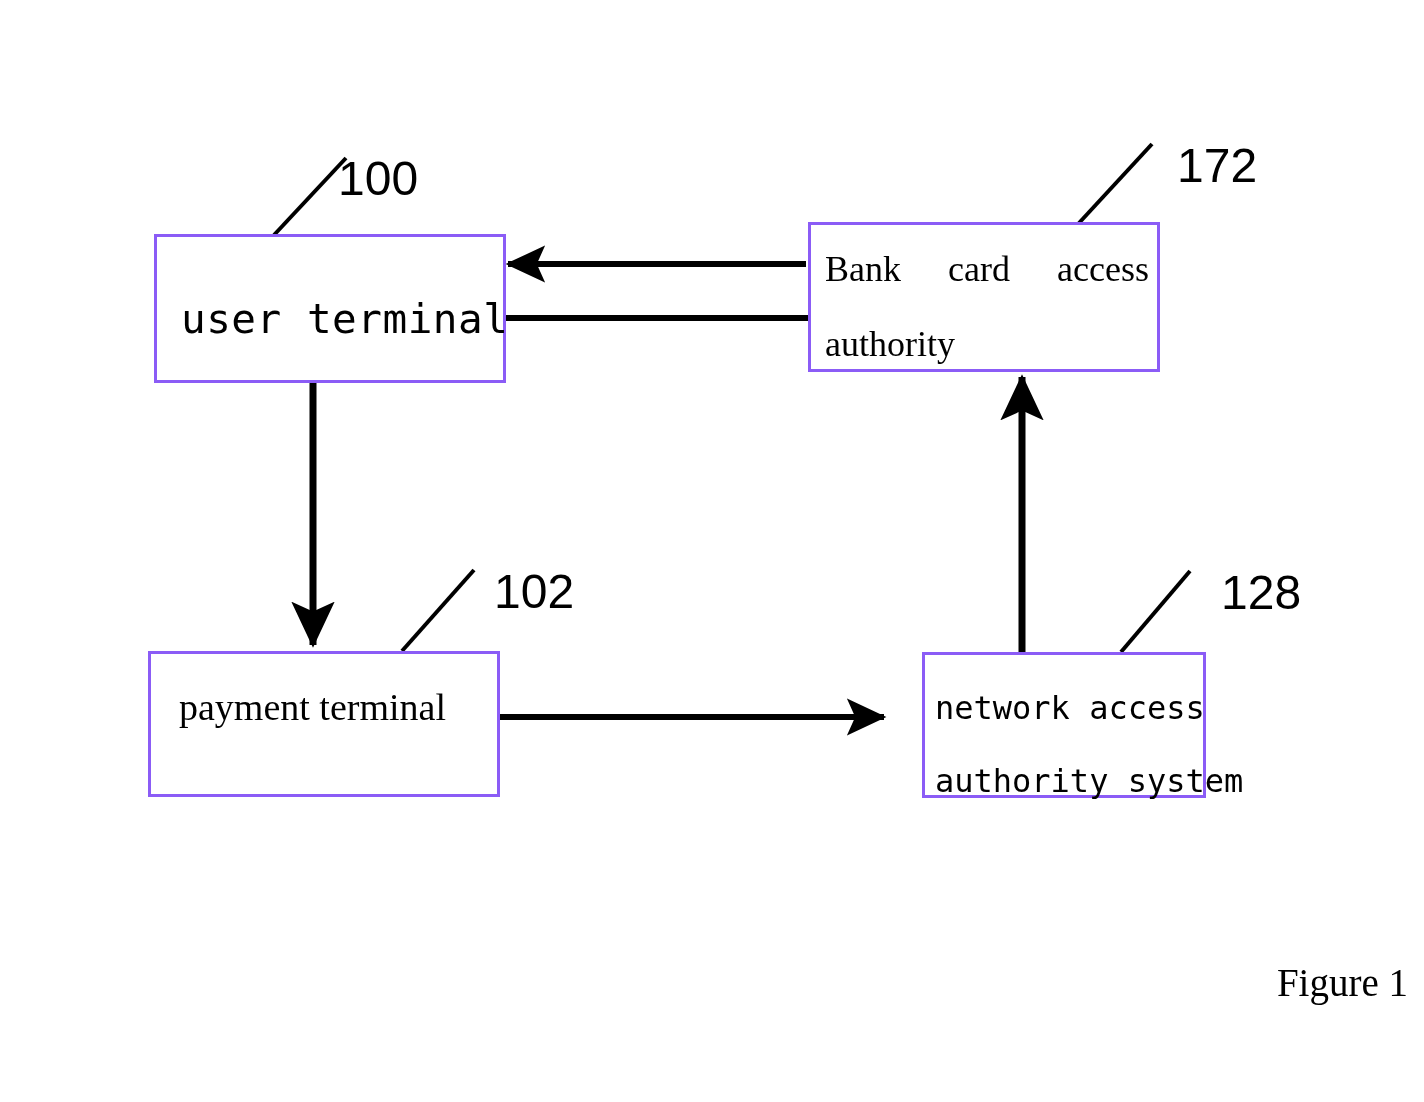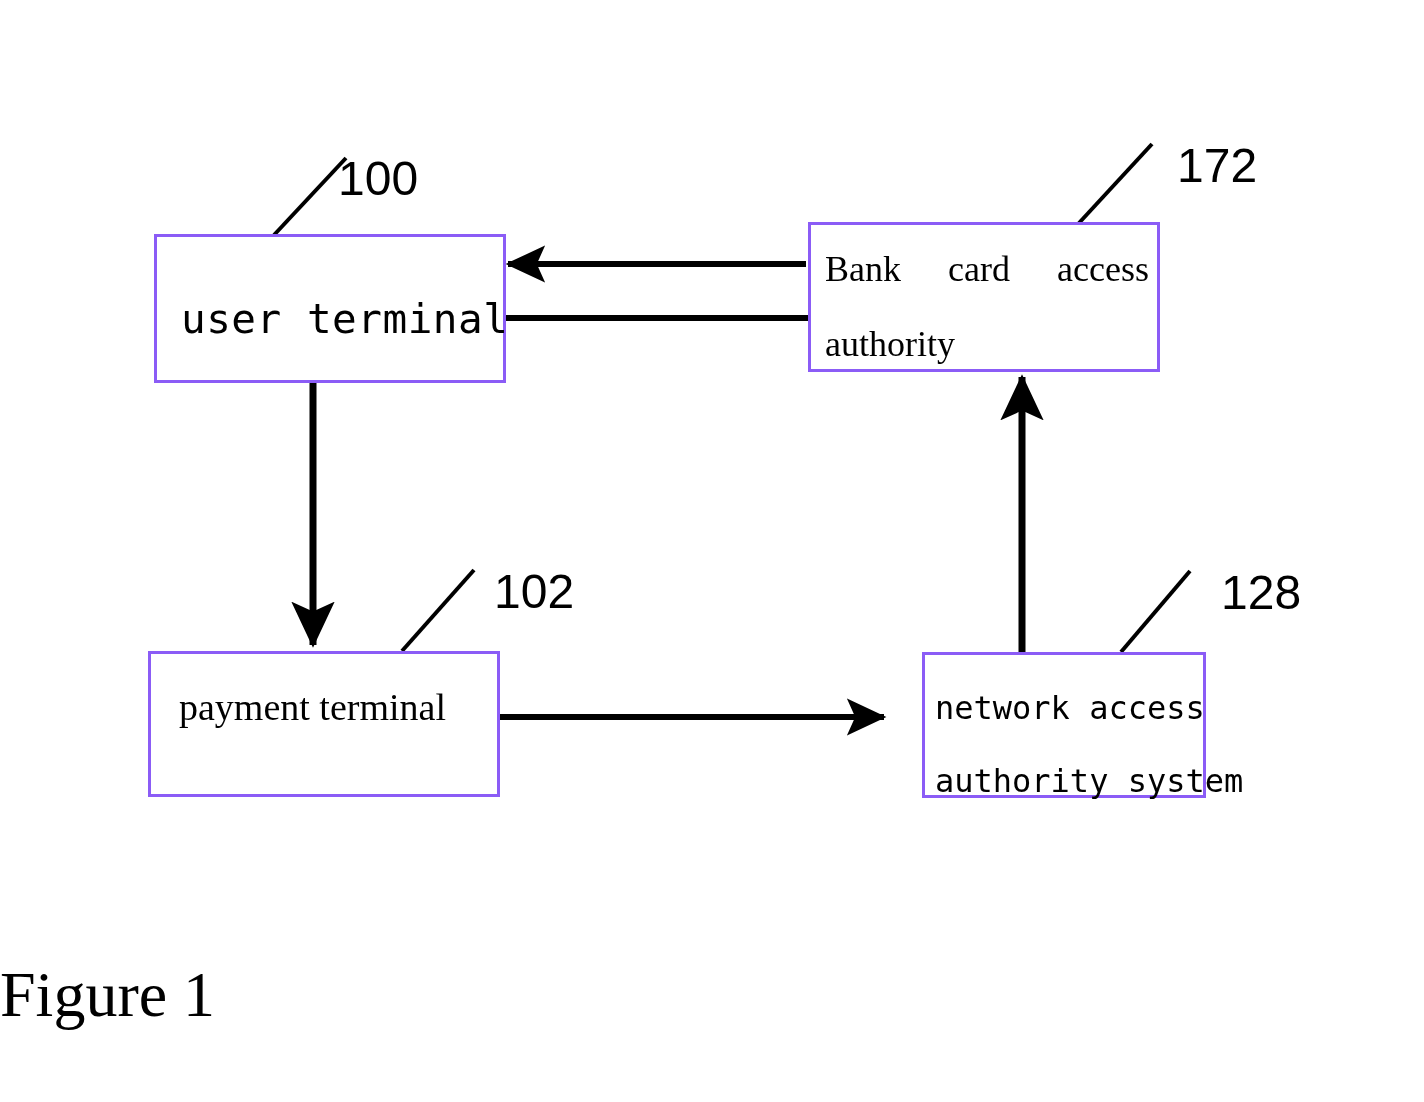--- a/index.html
+++ b/index.html
@@ -130,25 +130,25 @@
   }
   #ref-100 { left: 338px; top: 155px; }
   #ref-101 { left: 1177px; top: 142px; }
   #ref-102 { left: 494px; top: 568px; }
   #ref-103 { left: 1221px; top: 569px; }
 
   
   #figure-caption {
     position: absolute;
     left: 0;
-    right: 0;
+    right: 16px;
     top: 963px;
-    text-align: left;
-    font-family: "Liberation Serif", serif;
-    font-size: 64px;
+    text-align: right;
+    font-family: "Liberation Serif", serif;
+    font-size: 39px;
     line-height: 1;
     white-space: nowrap;
   }
 </style>
 </head>
 <body>
 
 <div id="figure-root">
 
   <svg id="figure-svg" viewBox="0 0 1424 1102">

